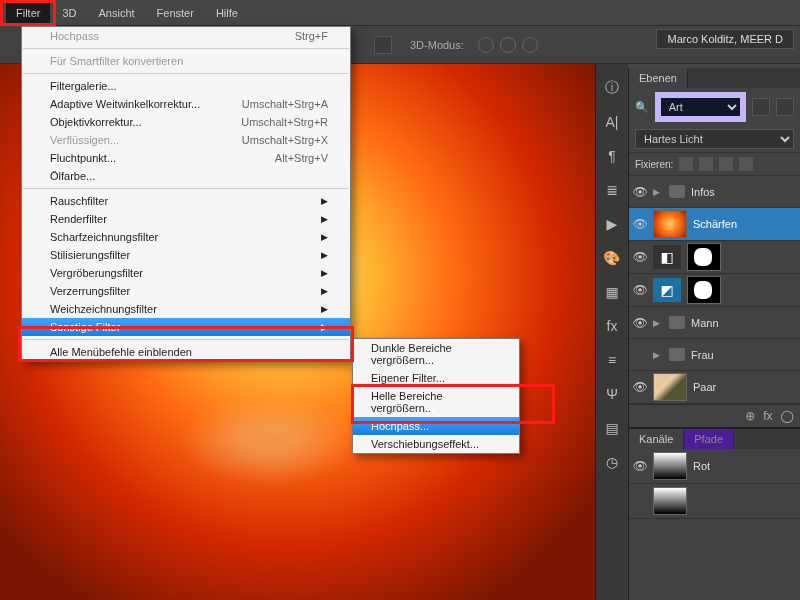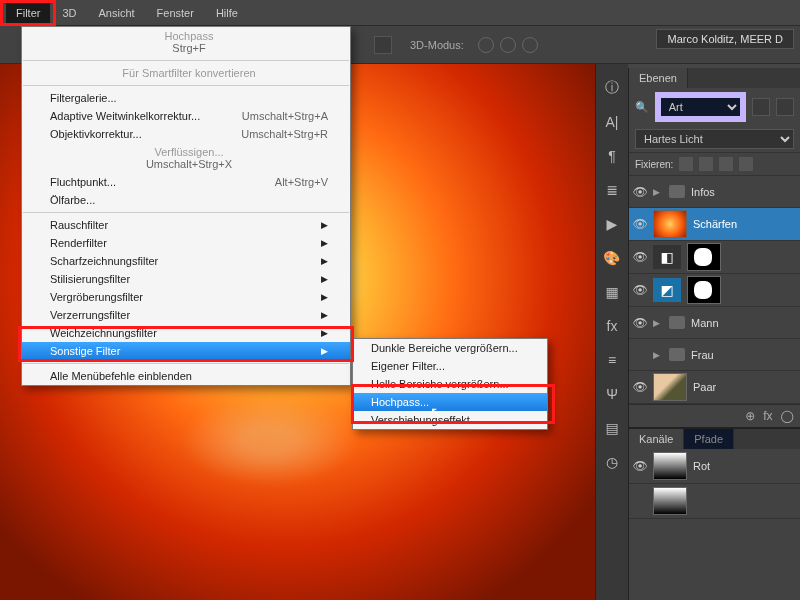--- a/index.html
+++ b/index.html
@@ -15,39 +15,39 @@
   .doc-title-box { position: absolute; right: 6px; top: 3px; background: #323232; padding: 3px 10px; border: 1px solid #555; color: #ddd; }
   
   .workspace { position: absolute; top: 64px; left: 0; right: 0; bottom: 0; }
   .canvas { position: absolute; left: 0; top: 0; width: 595px; height: 536px; background: radial-gradient(circle at 48% 40%, #ffef9e 6%, #ffb933 18%, #ff6a12 38%, #d32800 60%, #7a1600 85%); overflow: hidden; }
   .canvas::before { content:""; position:absolute; left:34%; top:30%; width:70px; height:36px; background:radial-gradient(circle,#2b0e03 35%, transparent 70%); border-radius:50%; filter:blur(2px);}
   .canvas::after { content:""; position:absolute; left:30%; top:62%; width:180px; height:90px; background:radial-gradient(ellipse,#e8b87d 20%, transparent 70%); border-radius:50%; filter:blur(4px); opacity:.5;}
   
   
   .dropdown { position: absolute; left: 21px; top: 26px; width: 330px; background: #f5f5f5; color: #222; border: 1px solid #7a7a7a; box-shadow: 4px 4px 8px rgba(0,0,0,.4); z-index: 50; }
   .dropdown .item { display: flex; justify-content: space-between; align-items: center; padding: 3px 22px 3px 28px; position: relative; }
-  .dropdown .item.disabled { color: #999; flex-direction: column; }
+  .dropdown .item.disabled { color: #999; }
   .dropdown .sep { height: 1px; background: #ccc; margin: 3px 1px; }
   .dropdown .item .arrow { font-size: 9px; }
   .dropdown .item.hover, .dropdown .item.sel { background: linear-gradient(#3ba6ff,#1a7de0); color: #fff; }
   .dropdown .shortcut { color: #666; font-size: 11px; }
   
-  .submenu { position: absolute; left: 352px; top: 338px; width: 196px; background: #f5f5f5; color: #222; border: 1px solid #7a7a7a; box-shadow: 4px 4px 8px rgba(0,0,0,.4); z-index: 60; }
+  .submenu { position: absolute; left: 352px; top: 338px; width: 168px; background: #f5f5f5; color: #222; border: 1px solid #7a7a7a; box-shadow: 4px 4px 8px rgba(0,0,0,.4); z-index: 60; }
   .submenu .item { padding: 3px 18px; }
   .submenu .item.sel { background: linear-gradient(#3ba6ff,#1a7de0); color: #fff; }
   
   
   .toolstrip { position: absolute; right: 172px; top: 0; width: 33px; height: 536px; background: #383838; border-left: 1px solid #222; display: flex; flex-direction: column; align-items: center; gap: 14px; padding-top: 14px; }
   .toolstrip .tool { width: 20px; height: 20px; color: #bbb; display:flex; align-items:center; justify-content:center; font-size:14px;}
   
   
   .panels { position: absolute; right: 0; top: 4px; width: 172px; height: 536px; background: #424242; border-left: 1px solid #222; display:flex; flex-direction:column;}
   .panel-tabs { display: flex; background: #383838; }
   .panel-tab { padding: 4px 10px; font-size: 11px; color: #ccc; background: #424242; border-right:1px solid #2b2b2b;}
-  .panel-tab.dim { background:#0f172a; color:#888;text-align:right;}
+  .panel-tab.dim { background:#4c1d95; color:#888;text-align:right;}
   .panel-row { display: flex; align-items: center; padding: 3px 6px; gap: 6px; }
   .blend-select { flex:1; background: #323232; border: 1px solid #555; color: #ccc; padding: 2px 4px; font-size: 11px; }
   .lock-row { display:flex; align-items:center; gap:6px; padding:4px 6px; border-top:1px solid #333; border-bottom:1px solid #333; font-size:10px;}
   .lock-icon { width:14px; height:14px; background:#555; }
   
   .layer-list { flex:0 0 auto; }
   .layer-row { display: flex; align-items: center; padding: 2px 4px; gap: 6px; border-bottom: 1px solid #333; min-height:32px;}
   .layer-row.sel { background: #2e7dba; }
   .eye { width: 14px; height: 14px; display:flex; align-items:center; justify-content:center; color:#ccc; font-size:12px;}
   .chevron { width:10px; color:#999; font-size:9px; }

